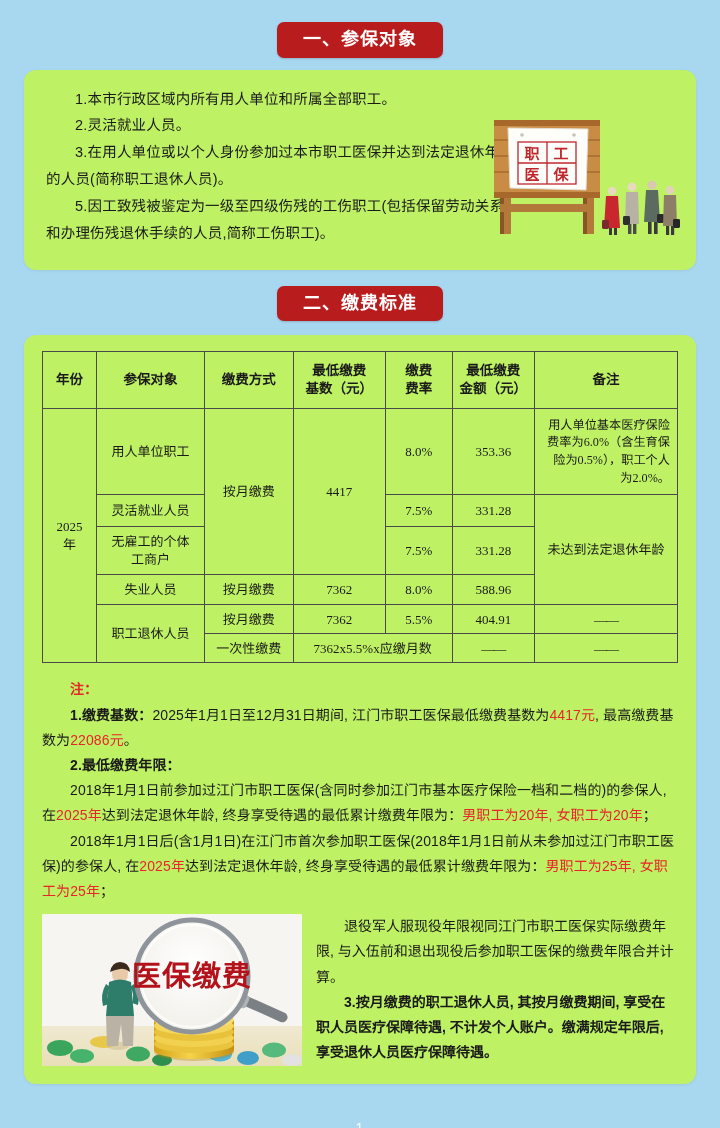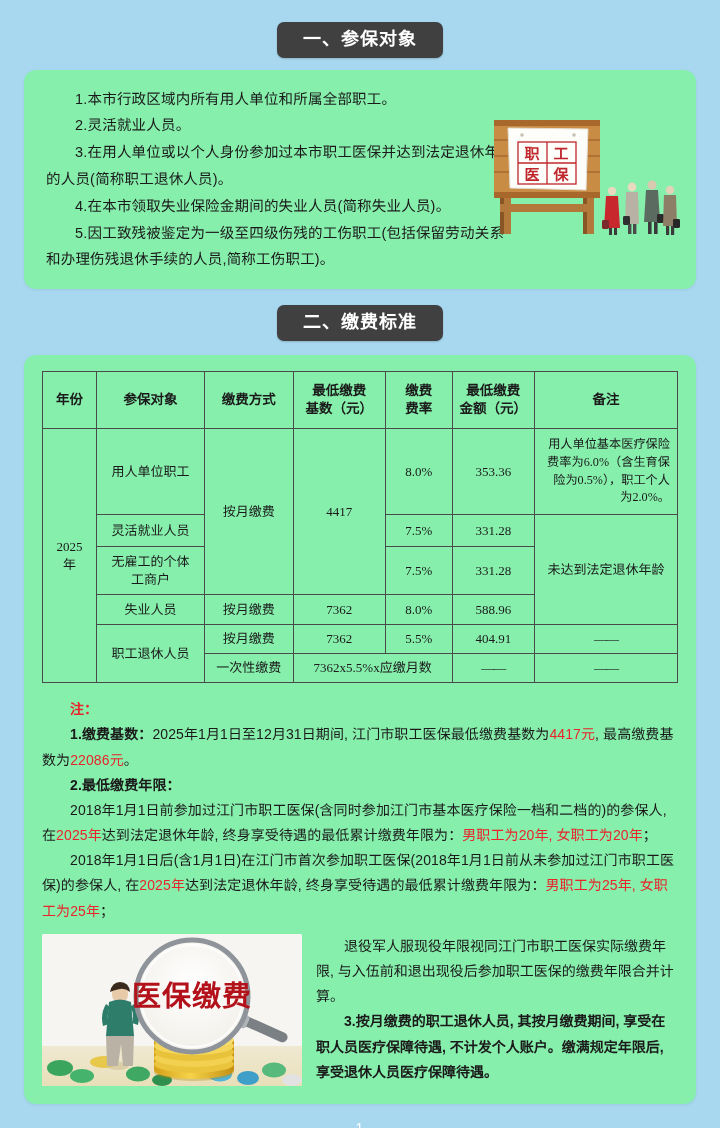--- a/index.html
+++ b/index.html
@@ -10,35 +10,35 @@
     font-family:"Liberation Sans","DejaVu Sans",sans-serif;
     position:relative;
     overflow:hidden;
   }
   .page { position:relative; width:720px; height:1128px; padding:0; }
 
   
   .banner-wrap { display:flex; justify-content:center; }
   .banner {
     display:inline-block;
-    background:#404040;
+    background:#b91c1c;
     color:#ffffff;
     font-size:18px;
     font-weight:bold;
     letter-spacing:1px;
     padding:6px 26px 7px 26px;
     border-radius:7px;
     box-shadow:0 1px 2px rgba(0,0,0,.18);
     line-height:1.25;
     white-space:nowrap;
   }
 
   
   .card {
-    background:#86efac;
+    background:#bef264;
     border-radius:12px;
     margin:0 24px;
     box-shadow:0 1px 3px rgba(0,0,0,.07);
   }
   #card-intro { margin-top:12px; padding:16px 22px 16px 22px; position:relative; min-height:200px; }
   #card-fee   { margin-top:14px; padding:16px 18px 18px 18px; }
 
   
   .intro-body { position:relative; }
   .intro-text { width:470px; }
@@ -121,21 +121,20 @@
   <div class="banner-wrap" style="margin-top:22px;">
     <div class="banner">一、参保对象</div>
   </div>
 
   <div class="card" id="card-intro">
     <div class="intro-body">
       <div class="intro-text">
         <p>1.本市行政区域内所有用人单位和所属全部职工。</p>
         <p>2.灵活就业人员。</p>
         <p>3.在用人单位或以个人身份参加过本市职工医保并达到法定退休年龄的人员(简称职工退休人员)。</p>
-        <p>4.在本市领取失业保险金期间的失业人员(简称失业人员)。</p>
         <p>5.因工致残被鉴定为一级至四级伤残的工伤职工(包括保留劳动关系和办理伤残退休手续的人员,简称工伤职工)。</p>
       </div>
 
       <svg class="signboard" viewBox="0 0 200 135" aria-hidden="true">
 
         <rect x="20" y="22" width="11" height="108" fill="#b3793a"></rect>
         <rect x="20" y="22" width="4" height="108" fill="#8a5524"></rect>
         <rect x="103" y="22" width="11" height="108" fill="#b3793a"></rect>
         <rect x="103" y="22" width="4" height="108" fill="#8a5524"></rect>
 

